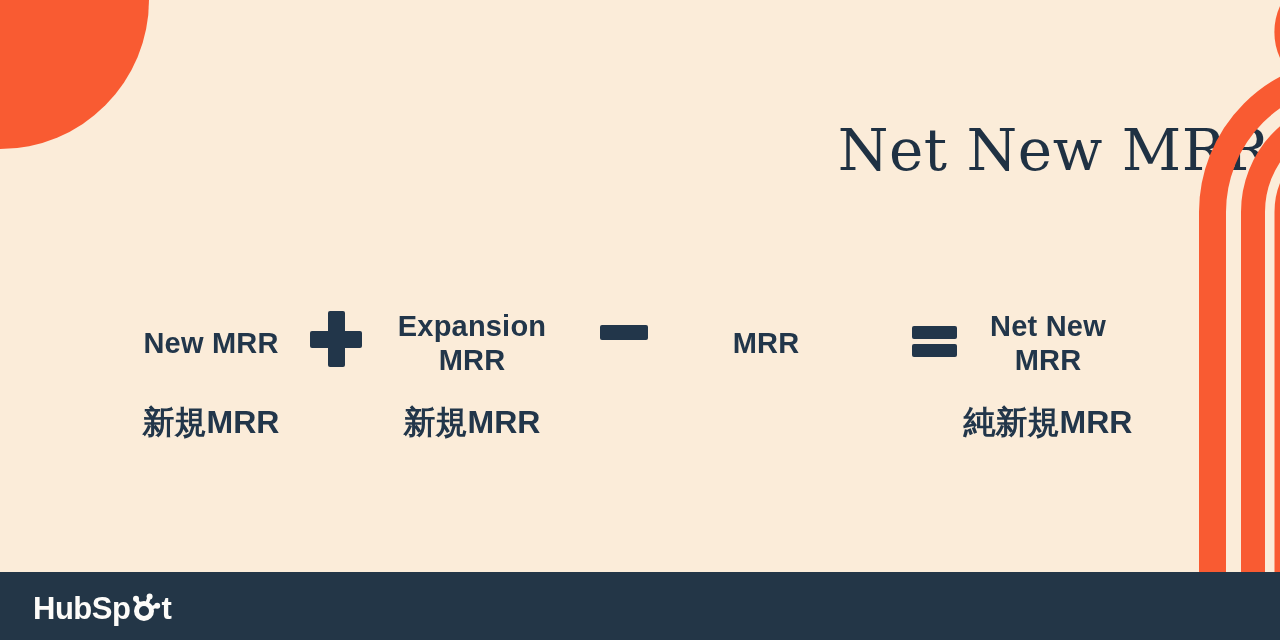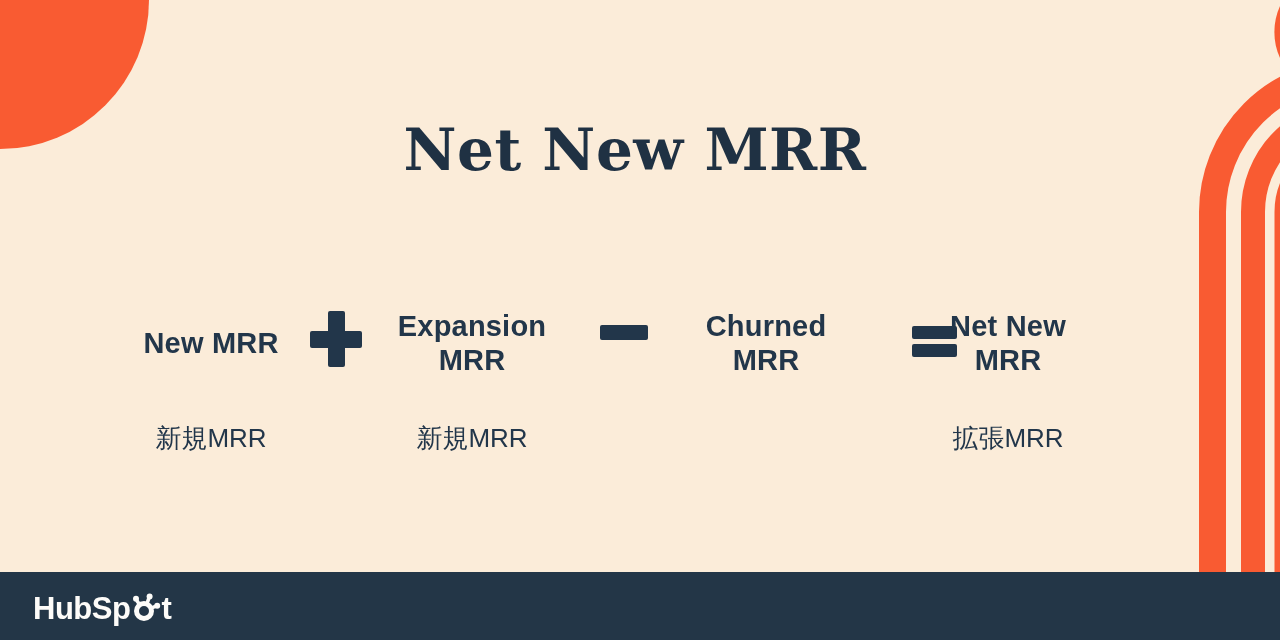--- a/index.html
+++ b/index.html
@@ -16,44 +16,44 @@
     position:absolute; left:0; top:0; width:149px; height:149px;
     background:#f95b32; border-radius:0 0 100% 0;
   }
 
   
   .arch-stripes { position:absolute; right:0; top:0; z-index:1; }
 
   
   .title {
     position:absolute; top:116px; left:0; width:1270px;
-    text-align:center;
+    text-align:right;
     font-family:"DejaVu Serif","Liberation Serif",serif;
-    font-weight:bold; font-size:58px; letter-spacing:0.5px;
+    font-weight:normal; font-size:58px; letter-spacing:0.5px;
     color:#1f3143;
   }
 
   
   .term {
     position:absolute; top:305px; width:250px;
     transform:translateX(-50%);
     text-align:center; color:#22364a;
   }
   .term .en {
     height:76px; display:flex; flex-direction:column; justify-content:center;
     font-size:29px; font-weight:bold; line-height:34px; letter-spacing:0.2px;
   }
   .term .en span:empty { display:none; }
   .term .ja {
-    margin-top:40px; font-size:26px; font-weight:normal; line-height:34px;
+    margin-top:24px; font-size:32px; font-weight:bold; line-height:34px;
   }
   .t1 { left:211px; }
   .t2 { left:472px;text-align:center; }
   .t3 { left:766px; }
-  .t4 { left:1008px; }
+  .t4 { left:1048px; }
 
   
   .op { position:absolute; }
   .op-plus { left:310px; top:311px; width:52px; height:56px; }
   .op-plus::before {
     content:""; position:absolute; left:0; top:19.5px; width:52px; height:17px;
     background:#22364a; border-radius:2px;
   }
   .op-plus::after {
     content:""; position:absolute; left:17.5px; top:0; width:17px; height:56px;
@@ -112,33 +112,32 @@
       <span>Expansion</span>
       <span>MRR</span>
     </div>
     <div class="ja">新規MRR</div>
   </div>
 
   <div class="op op-minus" title="−"></div>
 
   <div class="term t3">
     <div class="en">
-      <span>Churned</span>
       <span>MRR</span>
     </div>
   </div>
 
   <div class="op op-equals" title="="></div>
 
   <div class="term t4">
     <div class="en">
       <span>Net New</span>
       <span>MRR</span>
     </div>
-    <div class="ja">拡張MRR</div>
+    <div class="ja">純新規MRR</div>
   </div>
 
   <div class="footer">
     <div class="logo" title="HubSpot">
       <span>HubSp</span>
       <svg class="sprocket" width="30" height="34" viewBox="0 0 30 34">
         <circle cx="13" cy="22" r="7.5" fill="none" stroke="#fdfcf9" stroke-width="5"></circle>
         <line x1="8.5" y1="15.5" x2="5.8" y2="11.5" stroke="#fdfcf9" stroke-width="3.6"></line>
         <circle cx="5" cy="9.8" r="3" fill="#fdfcf9"></circle>
         <line x1="15.8" y1="14.8" x2="17.8" y2="9.5" stroke="#fdfcf9" stroke-width="3.6"></line>

